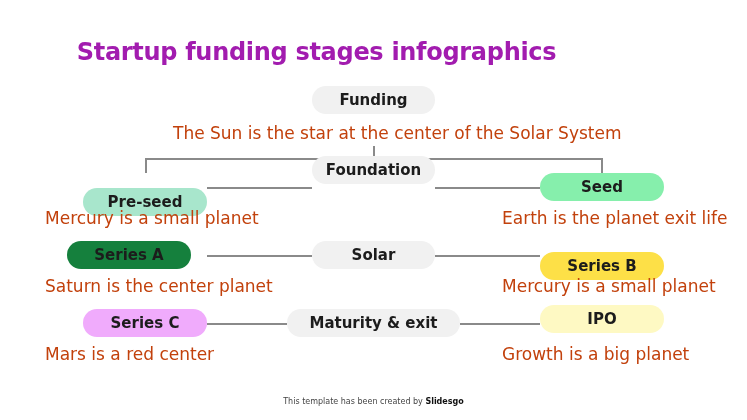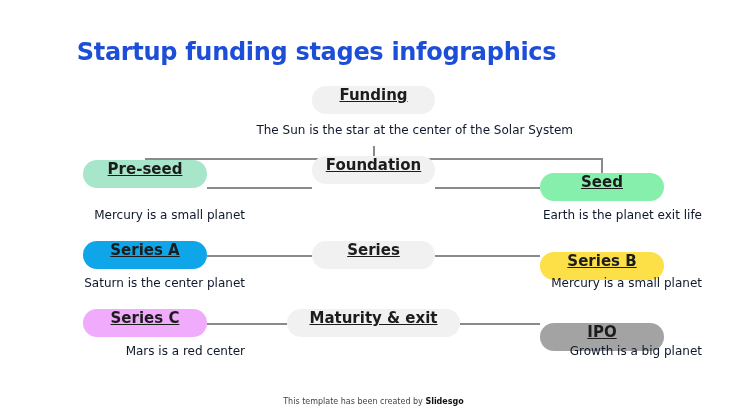--- a/index.html
+++ b/index.html
@@ -1,23 +1,23 @@
 <!DOCTYPE html>
 <html><head>
 <meta charset="utf-8">
 <style>
   html, body { margin:0; padding:0; }
   body { width:747px; height:420px; background:#ffffff; position:relative; overflow:hidden;
          font-family:"DejaVu Sans", sans-serif; color:#1a1a1a; }
   .abs { position:absolute; }
-  .title { left:0; width:633px; top:38px; text-align:center; font-size:24px; font-weight:bold; letter-spacing:-0.3px; color:#1d4ed8; }
-  .pill { position:absolute; height:28px; border-radius:14px; display:flex; justify-content:center;
-          font-size:15px; font-weight:bold; color:#1c1c1c; box-sizing:border-box;text-decoration:underline; }
+  .title { left:0; width:633px; top:38px; text-align:center; font-size:24px; font-weight:bold; letter-spacing:-0.3px; color:#a21caf; }
+  .pill { position:absolute; height:28px; border-radius:14px; display:flex; align-items:center; justify-content:center;
+          font-size:15px; font-weight:bold; color:#1c1c1c; box-sizing:border-box; }
   .pill.center { background:#f1f1f1; font-weight:600; }
-  .caption { position:absolute; font-size:12px; color:#0f172a; text-align:right; white-space:nowrap; }
+  .caption { position:absolute; font-size:17px; color:#c2410c; text-align:left; white-space:nowrap; }
   .line { position:absolute; background:#8a8a8a; }
   .footer { left:0; width:747px; top:397px; text-align:center; font-size:8px; color:#444; }
   .footer b { color:#111; }
 </style>
 </head>
 <body>
 
 <div class="abs title">Startup funding stages infographics</div>
 
 <div class="pill center" style="left:312px; top:86px; width:123px;">
@@ -25,55 +25,55 @@
 </div>
 <div class="caption" style="left:173px; width:400px; top:123px;">The Sun is the star at the center of the Solar System</div>
 
 <div class="line" style="left:373px; top:146px; width:1.5px; height:12px;"></div>
 <div class="line" style="left:145px; top:158px; width:458px; height:1.5px;"></div>
 <div class="line" style="left:145px; top:158px; width:1.5px; height:15px;"></div>
 <div class="line" style="left:601px; top:158px; width:1.5px; height:15px;"></div>
 
 <div class="line" style="left:207px; top:187px; width:105px; height:1.5px;"></div>
 <div class="line" style="left:435px; top:187px; width:105px; height:1.5px;"></div>
-<div class="pill" style="left:83px; top:160px; width:124px; background:#a8e6cc;">
+<div class="pill" style="left:83px; top:188px; width:124px; background:#a8e6cc;">
   <span>Pre-seed</span>
 </div>
 <div class="pill center" style="left:312px; top:156px; width:123px;">
   <span>Foundation</span>
 </div>
 <div class="pill" style="left:540px; top:173px; width:124px; background:#86efac;">
   <span>Seed</span>
 </div>
 <div class="caption" style="left:45px; width:200px; top:208px;">Mercury is a small planet</div>
 <div class="caption" style="left:502px; width:200px; top:208px;">Earth is the planet exit life</div>
 
 <div class="line" style="left:207px; top:255px; width:105px; height:1.5px;"></div>
 <div class="line" style="left:435px; top:255px; width:105px; height:1.5px;"></div>
-<div class="pill" style="left:83px; top:241px; width:124px; background:#0ea5e9;">
+<div class="pill" style="left:67px; top:241px; width:124px; background:#15803d;">
   <span>Series A</span>
 </div>
 <div class="pill center" style="left:312px; top:241px; width:123px;">
-  <span>Series</span>
+  <span>Solar</span>
 </div>
 <div class="pill" style="left:540px; top:252px; width:124px; background:#fde047;">
   <span>Series B</span>
 </div>
 <div class="caption" style="left:45px; width:200px; top:276px;">Saturn is the center planet</div>
 <div class="caption" style="left:502px; width:200px; top:276px;">Mercury is a small planet</div>
 
 <div class="line" style="left:207px; top:323px; width:80px; height:1.5px;"></div>
 <div class="line" style="left:460px; top:323px; width:80px; height:1.5px;"></div>
 <div class="pill" style="left:83px; top:309px; width:124px; background:#f0abfc;">
   <span>Series C</span>
 </div>
 <div class="pill center" style="left:287px; top:309px; width:173px;">
   <span>Maturity &amp; exit</span>
 </div>
-<div class="pill" style="left:540px; top:323px; width:124px; background:#a3a3a3;">
+<div class="pill" style="left:540px; top:305px; width:124px; background:#fef9c3;">
   <span>IPO</span>
 </div>
 <div class="caption" style="left:45px; width:200px; top:344px;">Mars is a red center</div>
 <div class="caption" style="left:502px; width:200px; top:344px;">Growth is a big planet</div>
 
 <div class="abs footer">
   <span>This template has been created by </span><b>Slidesgo</b>
 </div>
 
 </body></html>

